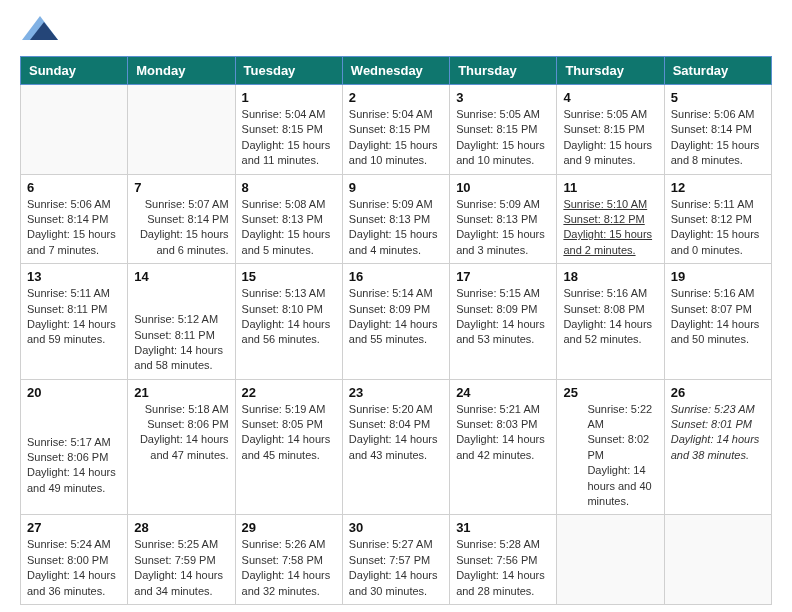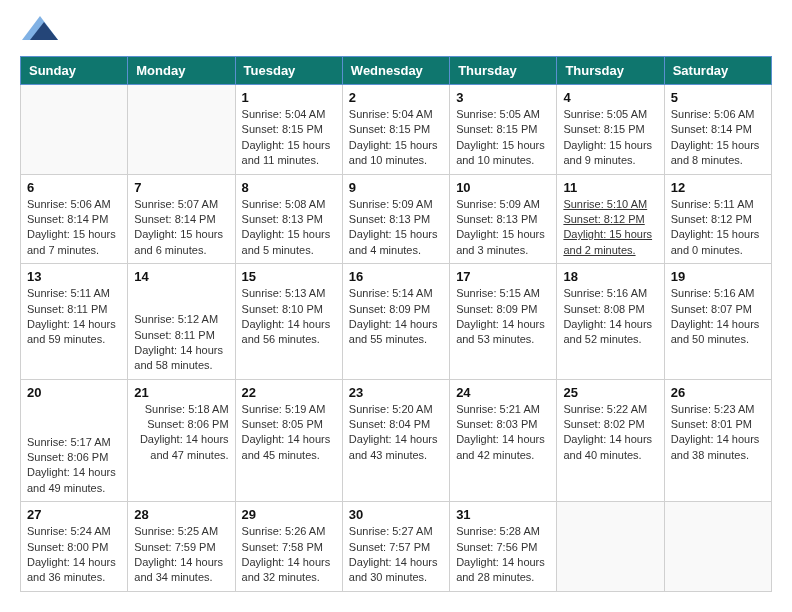--- a/index.html
+++ b/index.html
@@ -143,21 +143,21 @@
       </tr>
       <tr>
         <td>
           <div class="day-num">6</div>
           <div class="day-info" style="white-space: pre-line;">Sunrise: 5:06 AM
 Sunset: 8:14 PM
 Daylight: 15 hours and 7 minutes.</div>
         </td>
         <td>
           <div class="day-num">7</div>
-          <div class="day-info" style="white-space: pre-line;">Sunrise: 5:07 AM
+          <div class="day-info" style="white-space: pre-line; text-align: right;">Sunrise: 5:07 AM
 Sunset: 8:14 PM
 Daylight: 15 hours and 6 minutes.</div>
         </td>
         <td>
           <div class="day-num">8</div>
           <div class="day-info" style="white-space: pre-line;">Sunrise: 5:08 AM
 Sunset: 8:13 PM
 Daylight: 15 hours and 5 minutes.</div>
         </td>
         <td>
@@ -255,27 +255,27 @@
 Daylight: 14 hours and 43 minutes.</div>
         </td>
         <td>
           <div class="day-num">24</div>
           <div class="day-info" style="white-space: pre-line;">Sunrise: 5:21 AM
 Sunset: 8:03 PM
 Daylight: 14 hours and 42 minutes.</div>
         </td>
         <td>
           <div class="day-num">25</div>
-          <div class="day-info" style="white-space: pre-line;">Sunrise: 5:22 AM
+          <div class="day-info" style="white-space: pre-line; margin-left: 24px;">Sunrise: 5:22 AM
 Sunset: 8:02 PM
 Daylight: 14 hours and 40 minutes.</div>
         </td>
         <td>
           <div class="day-num">26</div>
-          <div class="day-info" style="white-space: pre-line;">Sunrise: 5:23 AM
+          <div class="day-info" style="white-space: pre-line; font-style: italic;">Sunrise: 5:23 AM
 Sunset: 8:01 PM
 Daylight: 14 hours and 38 minutes.</div>
         </td>
       </tr>
       <tr>
         <td>
           <div class="day-num">27</div>
           <div class="day-info" style="white-space: pre-line;">Sunrise: 5:24 AM
 Sunset: 8:00 PM
 Daylight: 14 hours and 36 minutes.</div>

